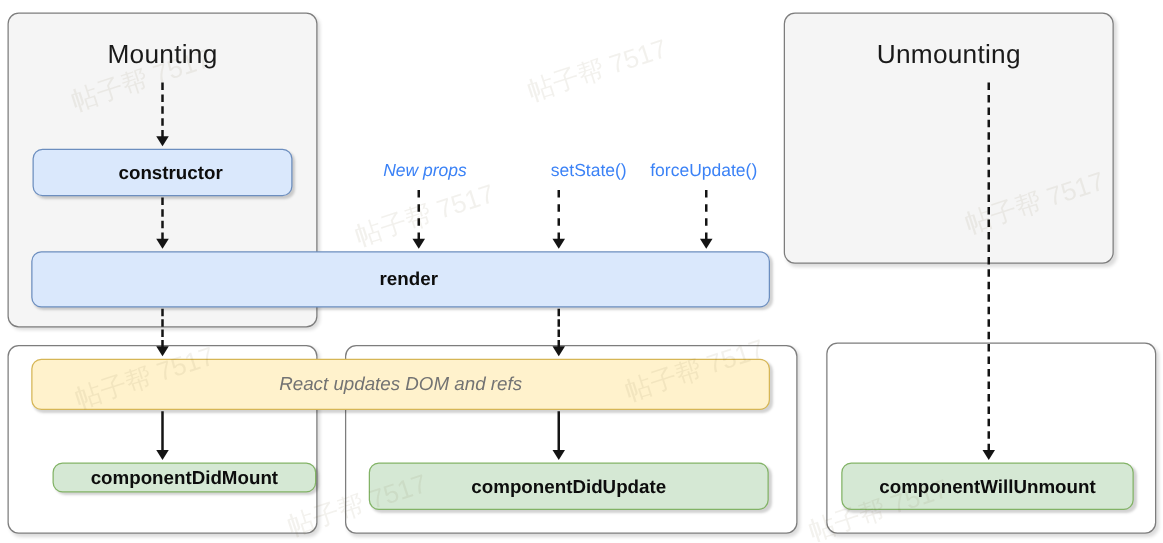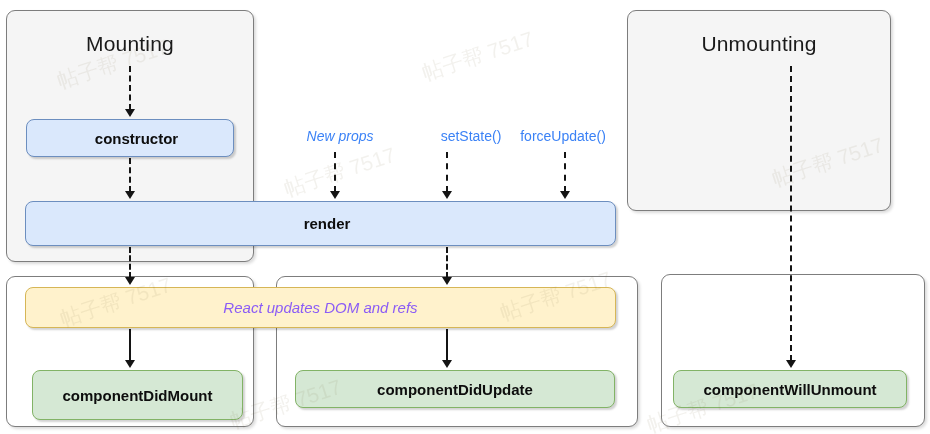--- a/index.html
+++ b/index.html
@@ -43,26 +43,26 @@
     align-items: center;
     justify-content: center;
     border-radius: 8px;
     font-size: 15px;
     font-weight: bold;
     color: #0d0d0d;
     box-shadow: 2px 2px 2px rgba(0,0,0,0.18);
     z-index: 5;
   }
   .node.blue   { background: #dae8fc; border: 1px solid #6c8ebf; padding-left: 13px; }
-  .node.yellow { background: #fff2cc; border: 1px solid #d6b656; font-weight: normal; font-style: italic; font-size: 15px; color: #8b5cf6; text-align: right; }
+  .node.yellow { background: #fff2cc; border: 1px solid #d6b656; font-weight: normal; font-style: italic; font-size: 15px; color: #737373; text-align: right; }
   .node.green  { background: #d5e8d4; border: 1px solid #82b366; }
   #node-constructor  { left: 26px;  top: 119px; width: 208px; height: 38px; }
   #node-render       { left: 25px;  top: 201px; width: 591px; height: 45px; justify-content: center; }
   #node-react-updates{ left: 25px;  top: 287px; width: 591px; height: 41px; }
-  #node-did-mount    { left: 32px;  top: 370px; width: 211px; height: 50px; text-align: center; }
+  #node-did-mount    { left: 42px;  top: 370px; width: 211px; height: 24px; text-align: center; }
   #node-did-update   { left: 295px; top: 370px; width: 320px; height: 38px; }
   #node-will-unmount { left: 673px; top: 370px; width: 234px; height: 38px; }
   
   .trigger {
     position: absolute;
     top: 128px;
     transform: translateX(-50%);
     font-size: 14px;
     color: #3b82f6;
     white-space: nowrap;

